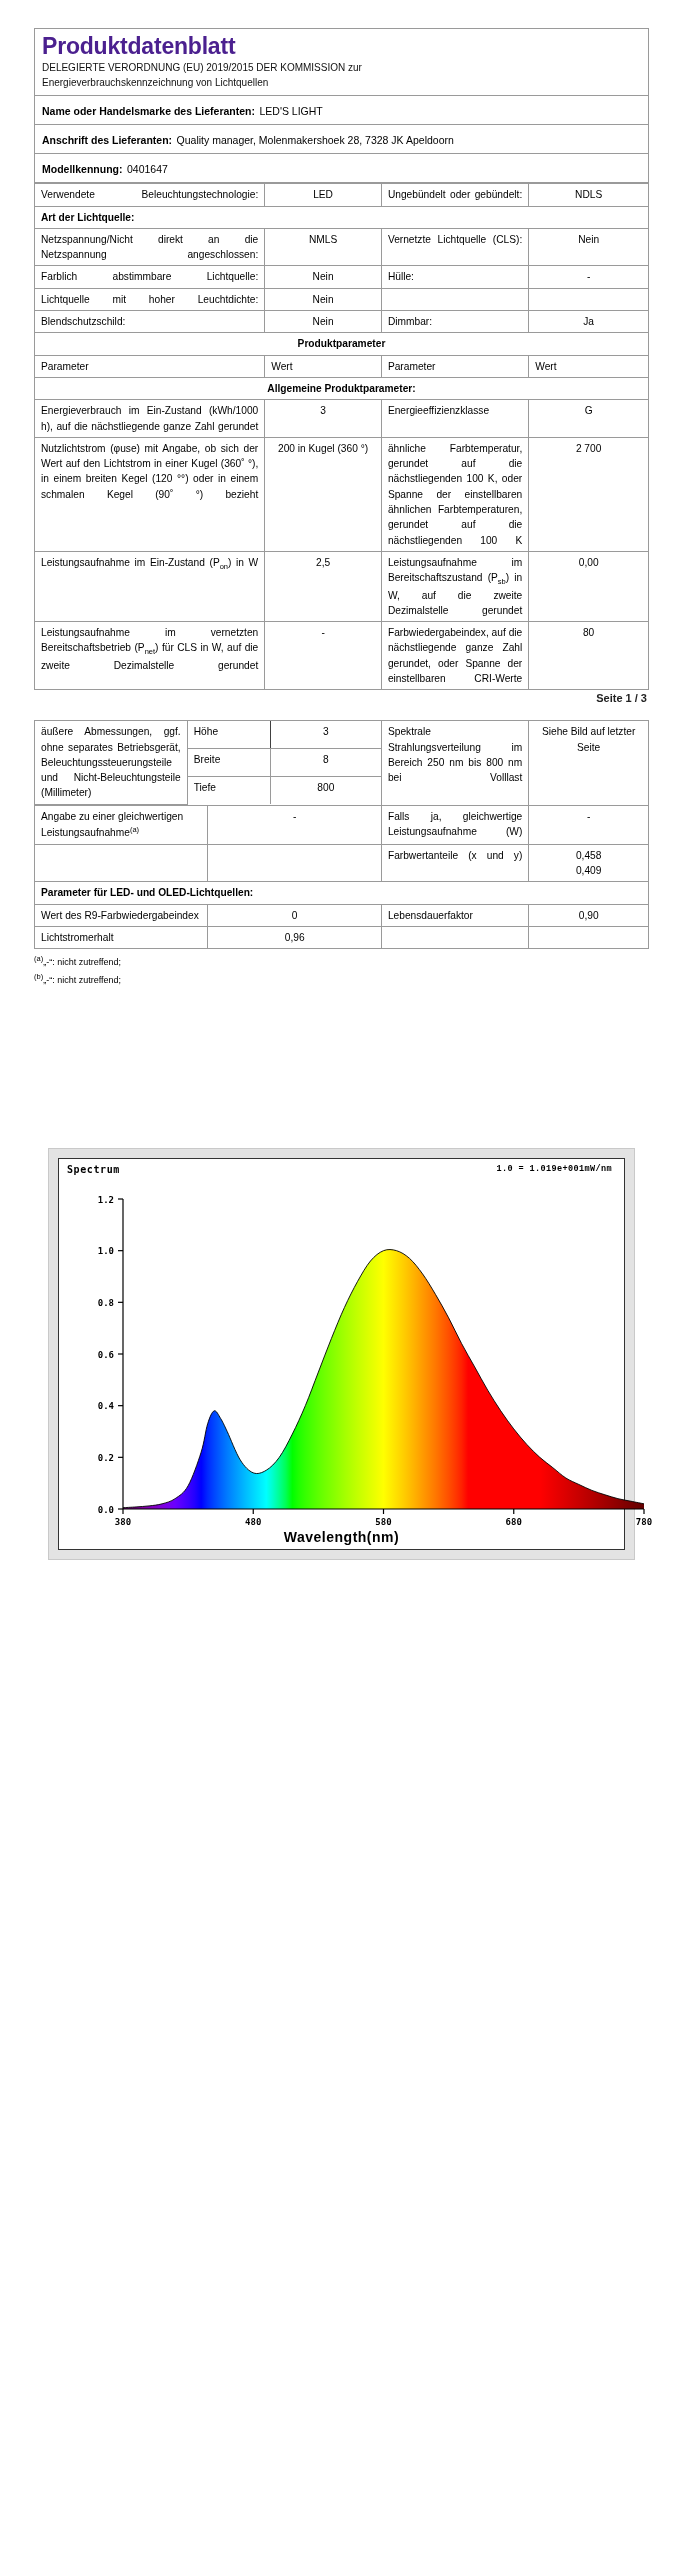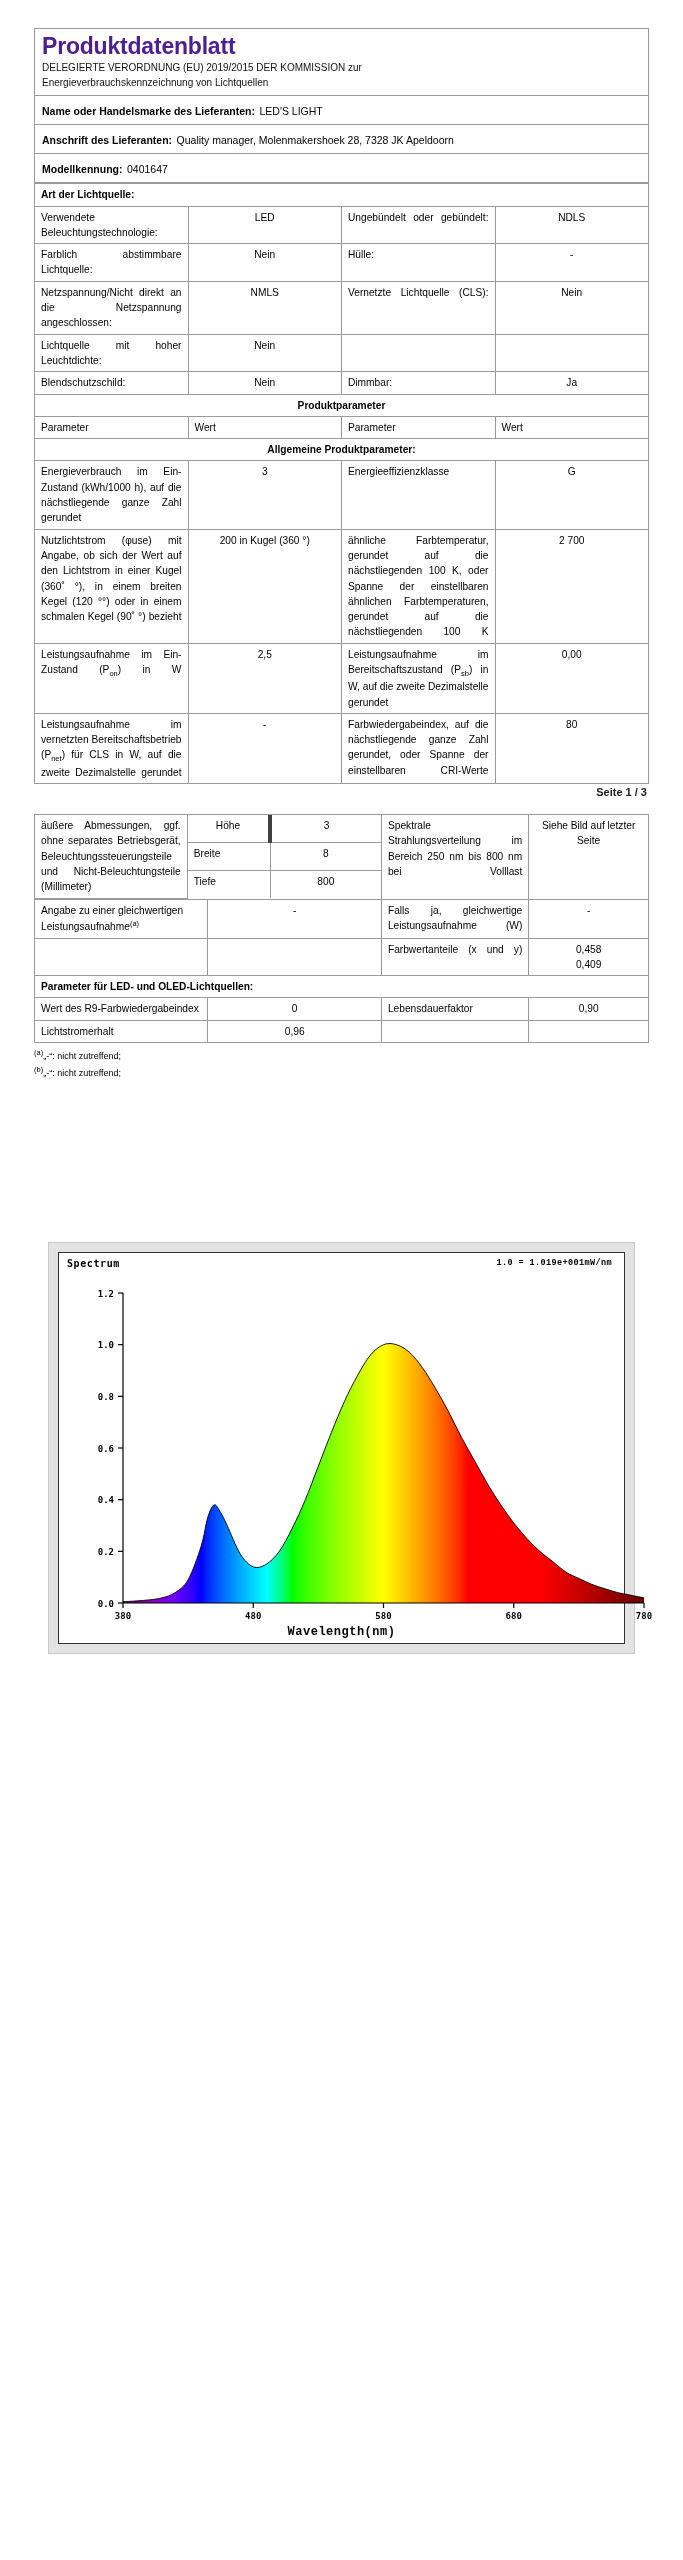--- a/index.html
+++ b/index.html
@@ -144,22 +144,22 @@
     right:12px; top:5px;
     font-family:Liberation Mono, monospace;
     font-size:8.5px;
     font-weight:bold;
     letter-spacing:0.4px;
   }
   .spec-xlabel {
     position:absolute;
     left:0; right:0; bottom:4px;
     text-align:center;
-    font-family:Liberation Mono, monospace;
-    font-size:12px;
+    font-family:Liberation Sans, sans-serif;
+    font-size:14px;
     font-weight:bold;
     letter-spacing:0.5px;
   }
   .spec-svg { position:absolute; left:0; top:0; }
   .tick-txt {
     font-family:"DejaVu Sans Mono", monospace;
     font-size:9px;
     font-weight:bold;
     fill:#000;
   }
@@ -198,40 +198,40 @@
         <span class="lbl">Modellkennung:</span>
         <span class="val">0401647</span>
       </td>
     </tr>
   </tbody>
       </table>
 
   <table class="dt">
     <tbody>
           <tr>
-      <td class="row-head-left" colspan="4">Art der Lichtquelle:</td>
-    </tr>
-
-    <tr>
       <td class="c1">Verwendete Beleuchtungstechnologie:</td>
       <td class="c2">LED</td>
       <td class="c3">Ungebündelt oder gebündelt:</td>
       <td class="c4">NDLS</td>
     </tr>
+
+    <tr>
+      <td class="row-head-left" colspan="4">Art der Lichtquelle:</td>
+    </tr>
+    <tr>
+      <td class="c1">Netzspannung/Nicht direkt an die Netzspannung angeschlossen:</td>
+      <td class="c2">NMLS</td>
+      <td class="c3">Vernetzte Lichtquelle (CLS):</td>
+      <td class="c4">Nein</td>
+    </tr>
     <tr>
       <td class="c1">Farblich abstimmbare Lichtquelle:</td>
       <td class="c2">Nein</td>
       <td class="c3 plain">Hülle:</td>
       <td class="c4">-</td>
-    </tr>
-    <tr>
-      <td class="c1">Netzspannung/Nicht direkt an die Netzspannung angeschlossen:</td>
-      <td class="c2">NMLS</td>
-      <td class="c3">Vernetzte Lichtquelle (CLS):</td>
-      <td class="c4">Nein</td>
     </tr>
     <tr>
       <td class="c1">Lichtquelle mit hoher Leuchtdichte:</td>
       <td class="c2">Nein</td>
       <td class="c3"></td>
       <td class="c4"></td>
     </tr>
     <tr>
       <td class="c1 plain">Blendschutzschild:</td>
       <td class="c2">Nein</td>
@@ -287,21 +287,21 @@
 
   <table class="dt">
 
     <tbody>
           <tr>
       <td class="dimwrap" colspan="2">
         <table class="dim-sub">
           <tbody>
                   <tr>
             <td class="dim-lbl" rowspan="3" style="text-align:justify;text-align-last:justify;vertical-align:top;">äußere Abmessungen, ggf. ohne separates Betriebsgerät, Beleuchtungssteuerungsteile und Nicht-Beleuchtungsteile (Millimeter)</td>
-            <td style="width:24%;border-right:4px solid #404040;text-align:center;">Höhe</td>
+            <td style="width:24%;border-right:1px solid #404040;">Höhe</td>
             <td class="dim-val">3</td>
           </tr>
           <tr>
             <td style="border-right:1px solid #9a9a9a;">Breite</td>
             <td class="dim-val">8</td>
           </tr>
           <tr>
             <td style="border-right:1px solid #9a9a9a;">Tiefe</td>
             <td class="dim-val">800</td>
           </tr>

